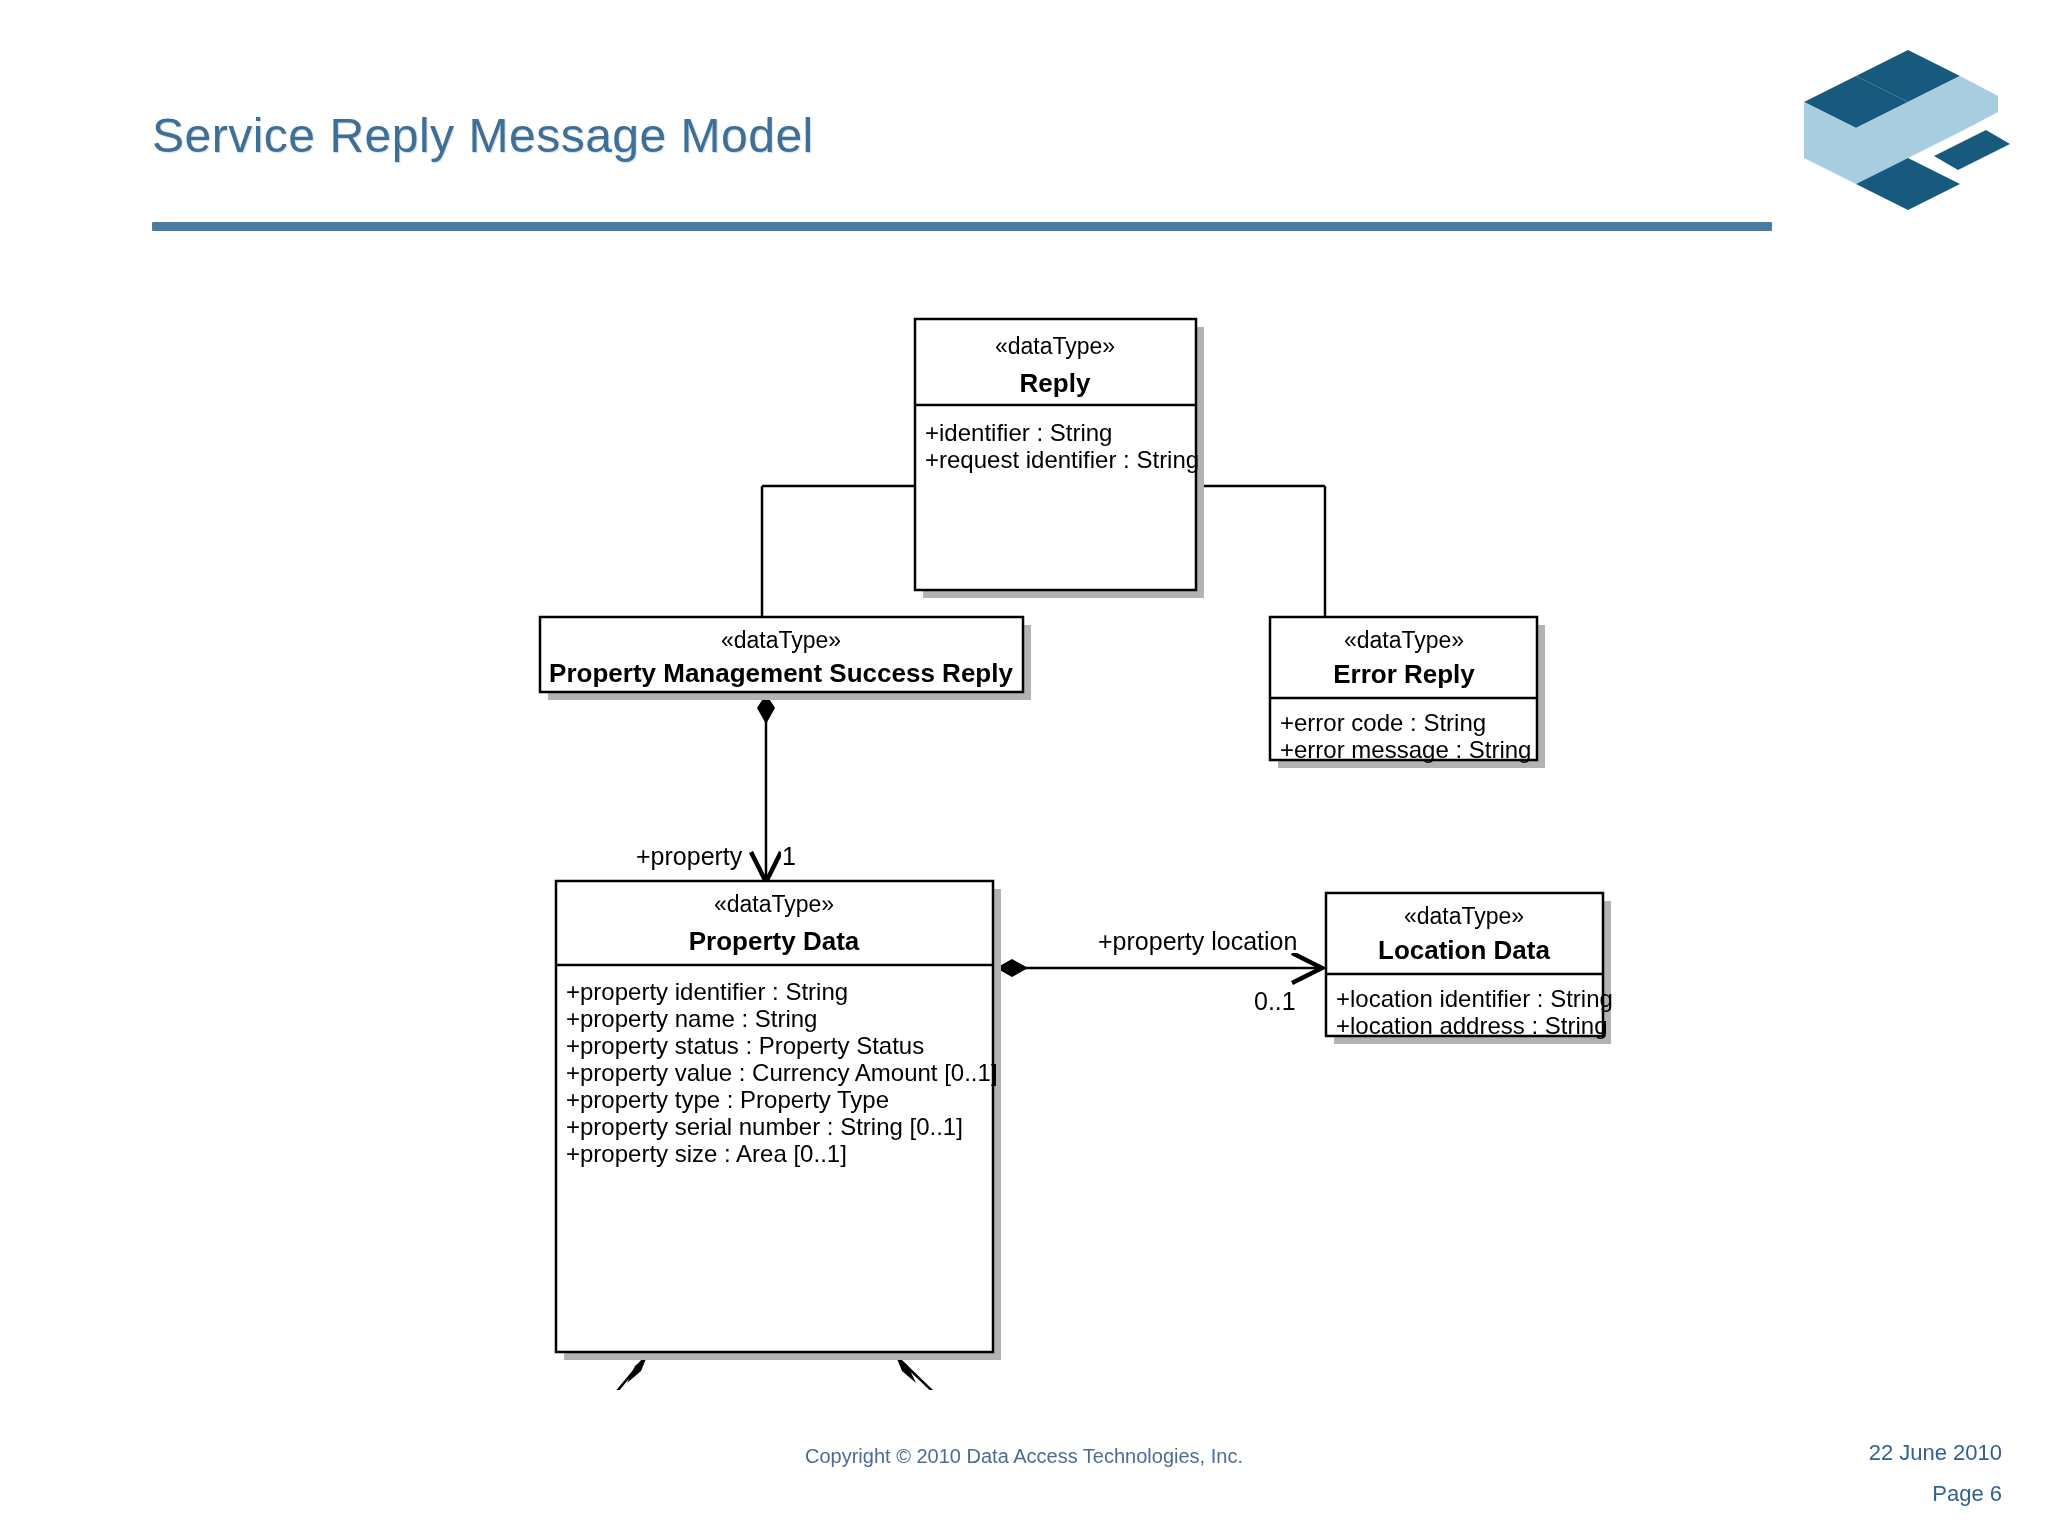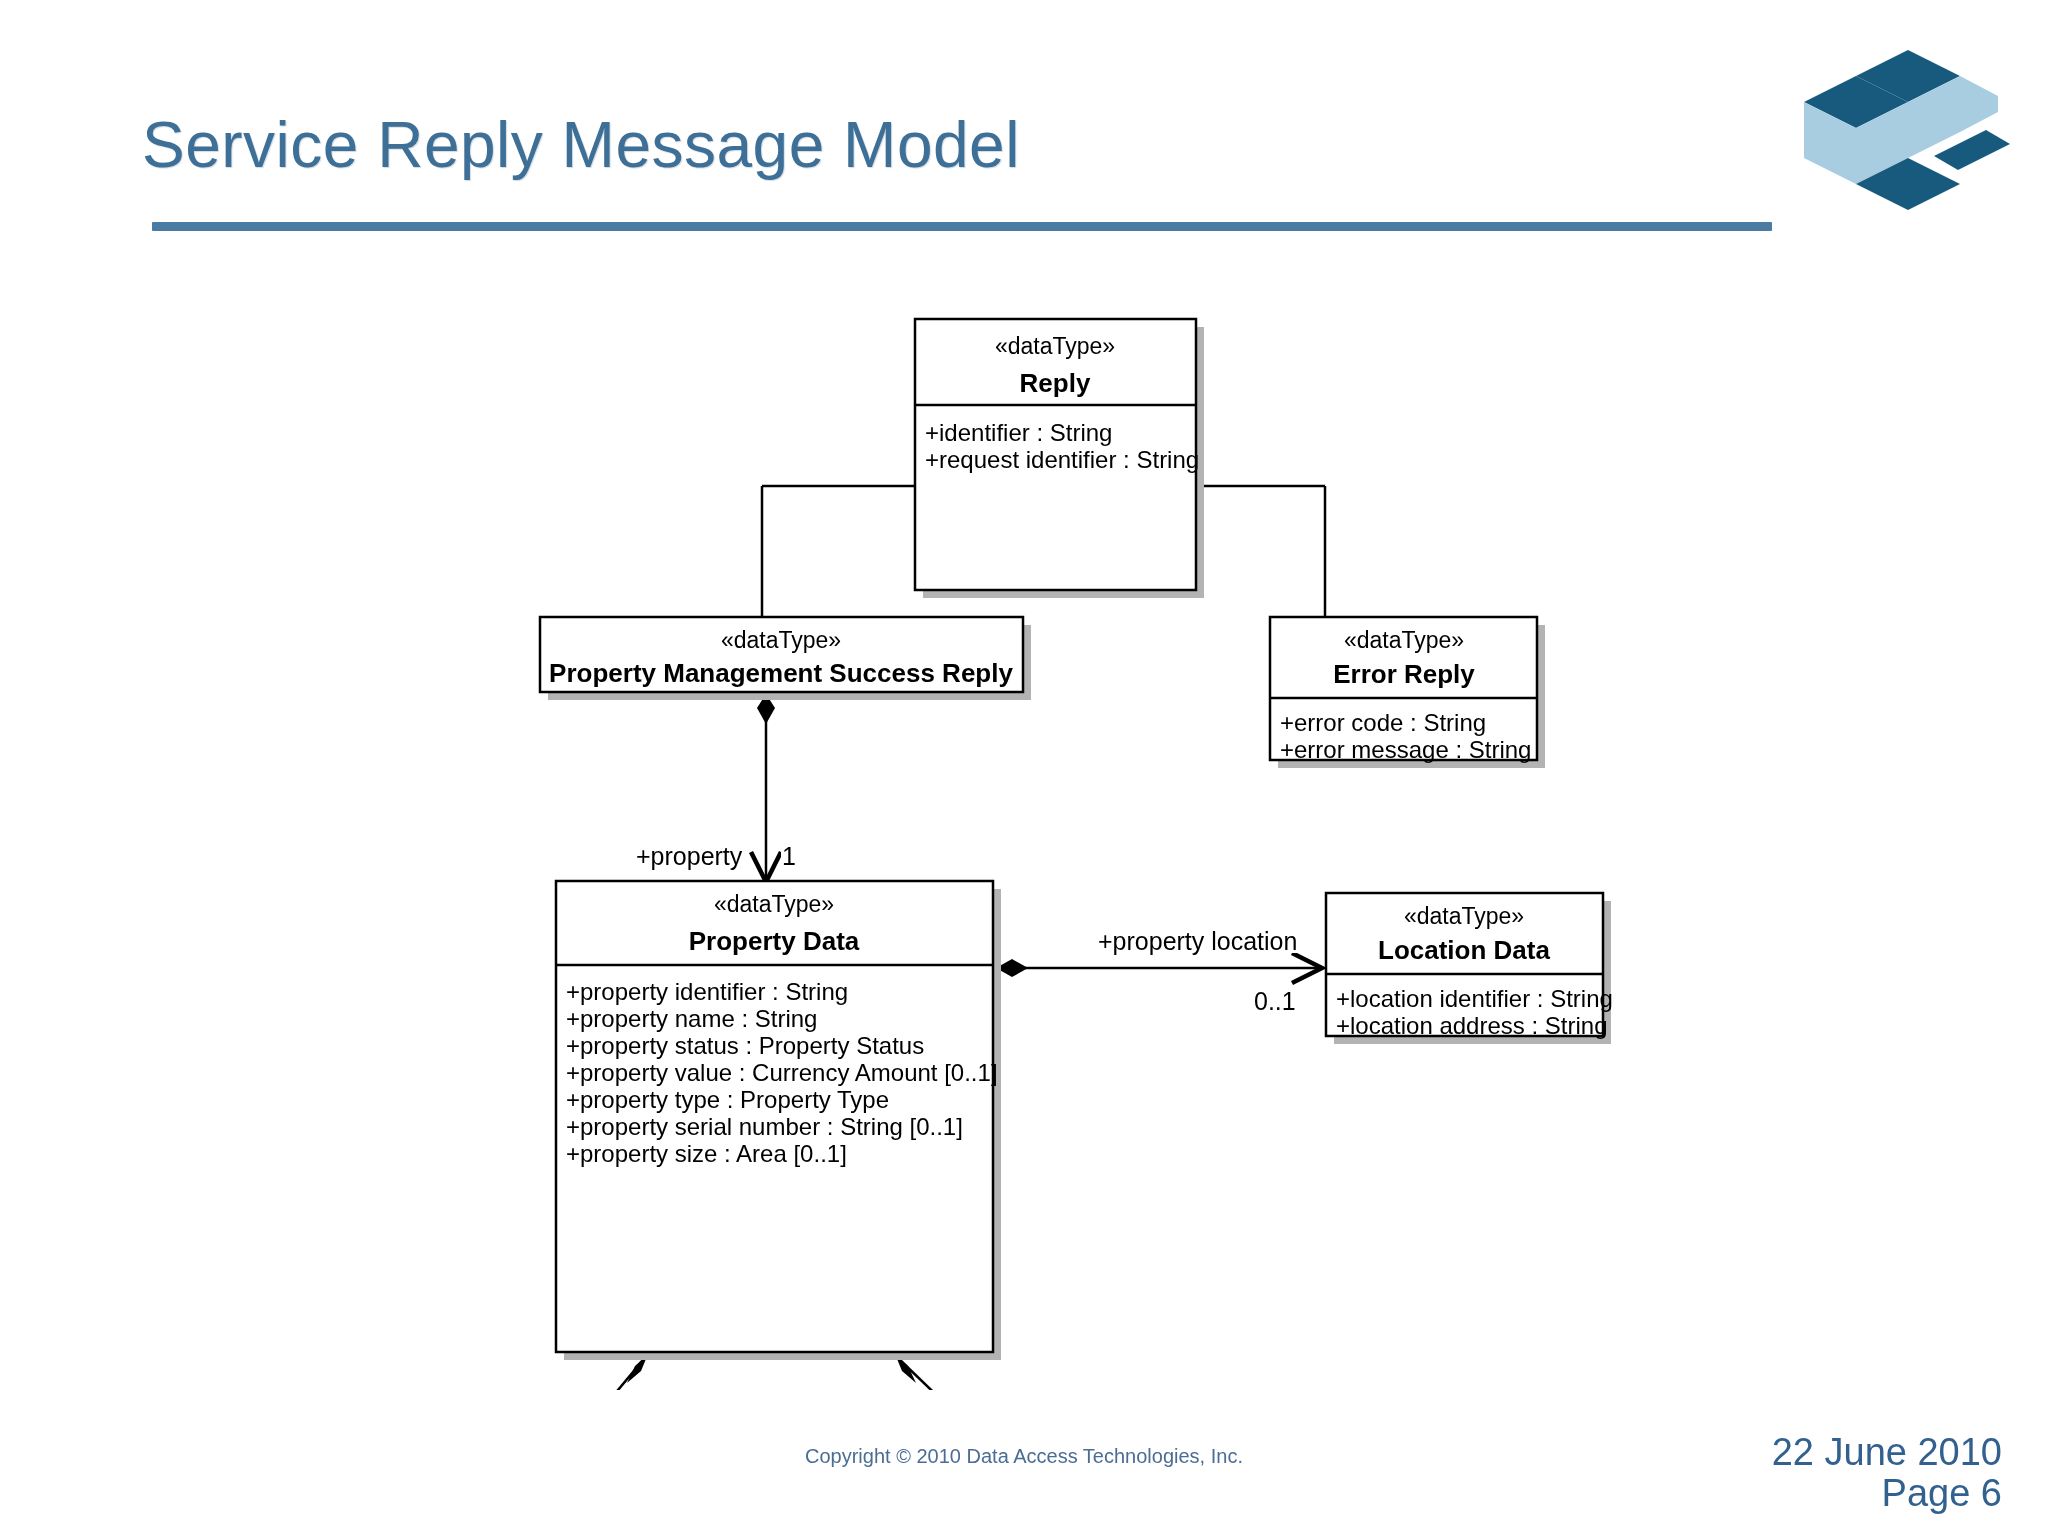--- a/index.html
+++ b/index.html
@@ -11,23 +11,23 @@
     width: 2048px;
     height: 1536px;
     position: relative;
     font-family: "Liberation Sans", sans-serif;
     overflow: hidden;
   }
 
   
   #slide-title {
     position: absolute;
-    left: 142px;
+    left: 152px;
     top: 108px;
-    font-size: 64px;
+    font-size: 48px;
     color: #3e6f96;
     font-weight: 400;
     letter-spacing: 0.5px;
     white-space: nowrap;
     text-shadow: 1px 1px 1px rgba(150,170,190,0.45);
   }
   #title-rule {
     position: absolute;
     left: 152px;
     top: 222px;
@@ -64,21 +64,21 @@
     text-align: center;
     font-size: 20px;
     line-height: 38px;
     color: #4b6d93;
   }
   #footer-meta {
     position: absolute;
     right: 46px;
     top: 1432px;
     text-align: right;
-    font-size: 38px;
+    font-size: 22px;
     line-height: 41px;
     color: #33618f;
   }
 
   .uml-stereo { font-family: "Liberation Sans", sans-serif; font-size: 23px; fill: #000; }
   .uml-name   { font-family: "Liberation Sans", sans-serif; font-size: 26px; font-weight: bold; fill: #000; }
   .uml-attr   { font-family: "Liberation Sans", sans-serif; font-size: 24px; fill: #000; }
   .uml-label  { font-family: "Liberation Sans", sans-serif; font-size: 25px; fill: #000; }
   .uml-box-rect { fill: #ffffff; stroke: #000000; stroke-width: 2.5; }
   .uml-sep { stroke: #000000; stroke-width: 2.5; }

